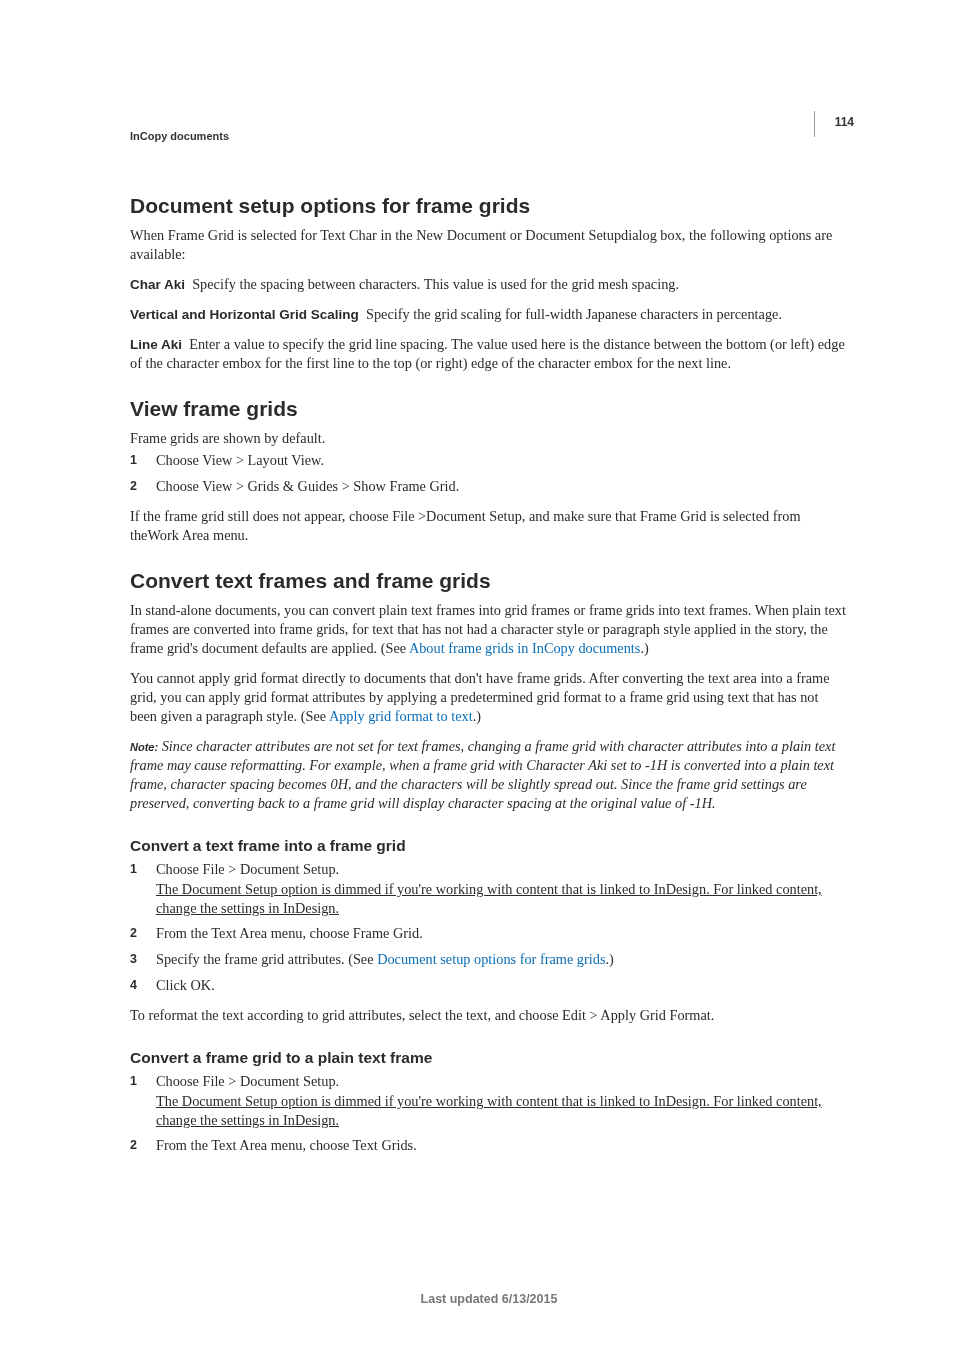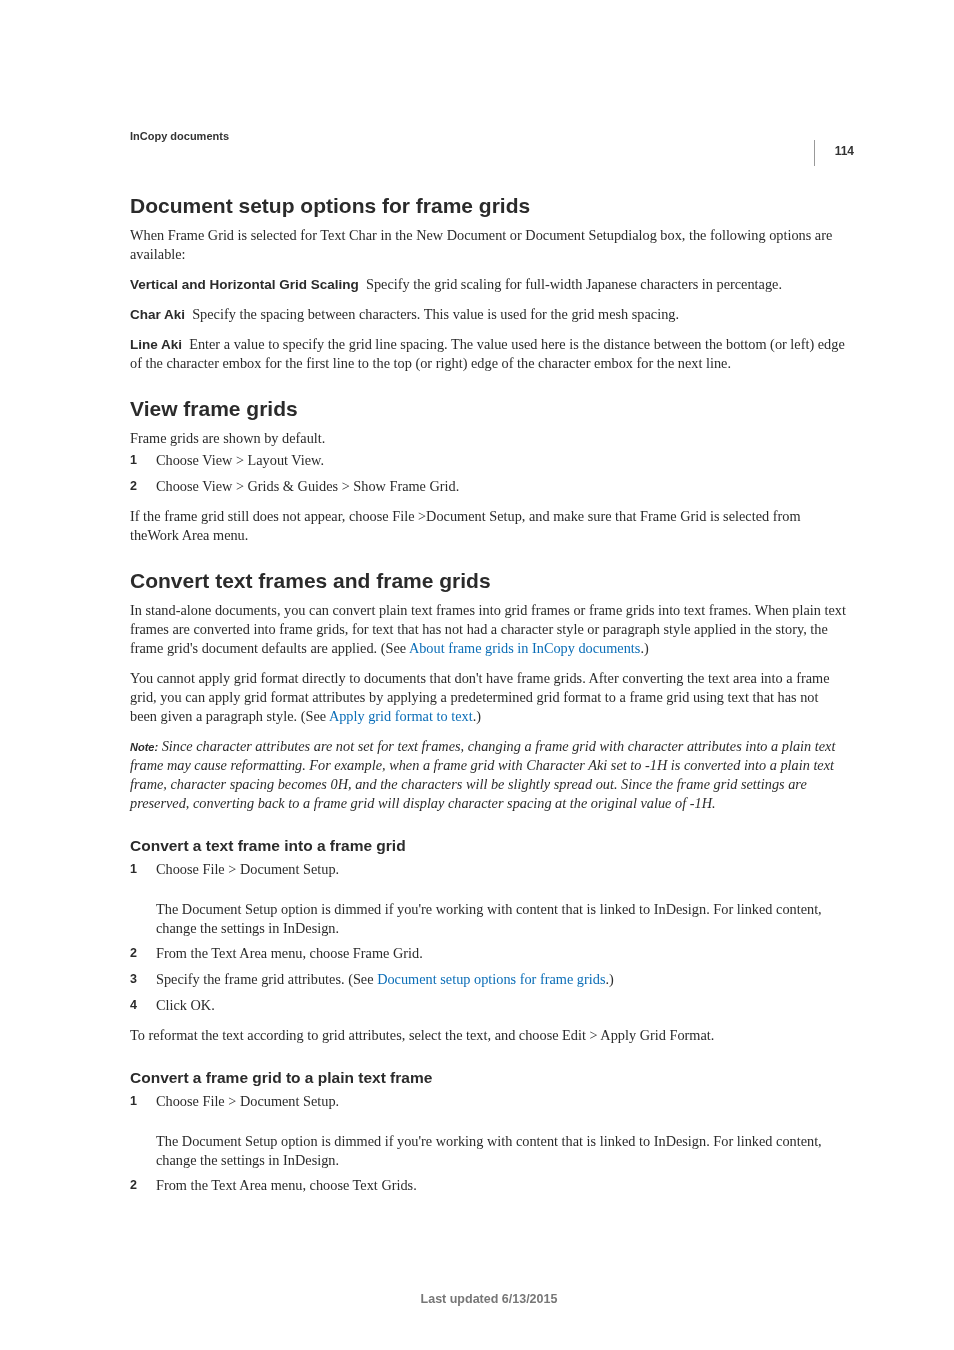--- a/index.html
+++ b/index.html
@@ -13,21 +13,21 @@
   }
   .page {
     box-sizing: border-box;
     width: 954px;
     min-height: 1350px;
     padding: 130px 108px 40px 130px;
     position: relative;
   }
   .page-number {
     position: absolute;
-    top: 140px;
+    top: 111px;
     right: 100px;
     font-family: "Myriad Pro", "Helvetica Neue", Arial, sans-serif;
     font-weight: 700;
     font-size: 12px;
     color: #333;
     border-left: 1px solid #999;
     padding-left: 20px;
     padding-top: 4px;
     padding-bottom: 8px;
   }
@@ -89,21 +89,22 @@
   }
   ol > li .num {
     position: absolute;
     left: 0;
     top: 1px;
     font-family: "Myriad Pro", "Helvetica Neue", Arial, sans-serif;
     font-weight: 700;
     font-size: 12.5px;
   }
   ol > li p {
-    margin: 20px 0 0 0;
+    margin: 0 0 0 0;
+    text-decoration: underline;
   }
   a.link {
     color: #0a6db7;
     text-decoration: none;
   }
   .footer {
     position: absolute;
     bottom: 44px;
     left: 12px;
     width: 100%;
@@ -122,26 +123,26 @@
 
   <div class="page-number">114</div>
 
   <div class="doc-section">InCopy documents</div>
 
   <div class="block">
     <h2>Document setup options for frame grids</h2>
     <p>When Frame Grid is selected for Text Char in the New Document or Document Setupdialog box, the following options are available:</p>
 
     <p>
+      <span class="term">Char Aki</span>&nbsp;
+      <span>Specify the spacing between characters. This value is used for the grid mesh spacing.</span>
+    </p>
+    <p>
       <span class="term">Vertical and Horizontal Grid Scaling</span>&nbsp;
       <span>Specify the grid scaling for full-width Japanese characters in percentage.</span>
-    </p>
-    <p>
-      <span class="term">Char Aki</span>&nbsp;
-      <span>Specify the spacing between characters. This value is used for the grid mesh spacing.</span>
     </p>
     <p>
       <span class="term">Line Aki</span>&nbsp;
       <span>Enter a value to specify the grid line spacing. The value used here is the distance between the bottom (or left) edge of the character embox for the first line to the top (or right) edge of the character embox for the next line.</span>
     </p>
   </div>
 
   <div class="block">
     <h2>View frame grids</h2>
     <p class="tight">Frame grids are shown by default.</p>

